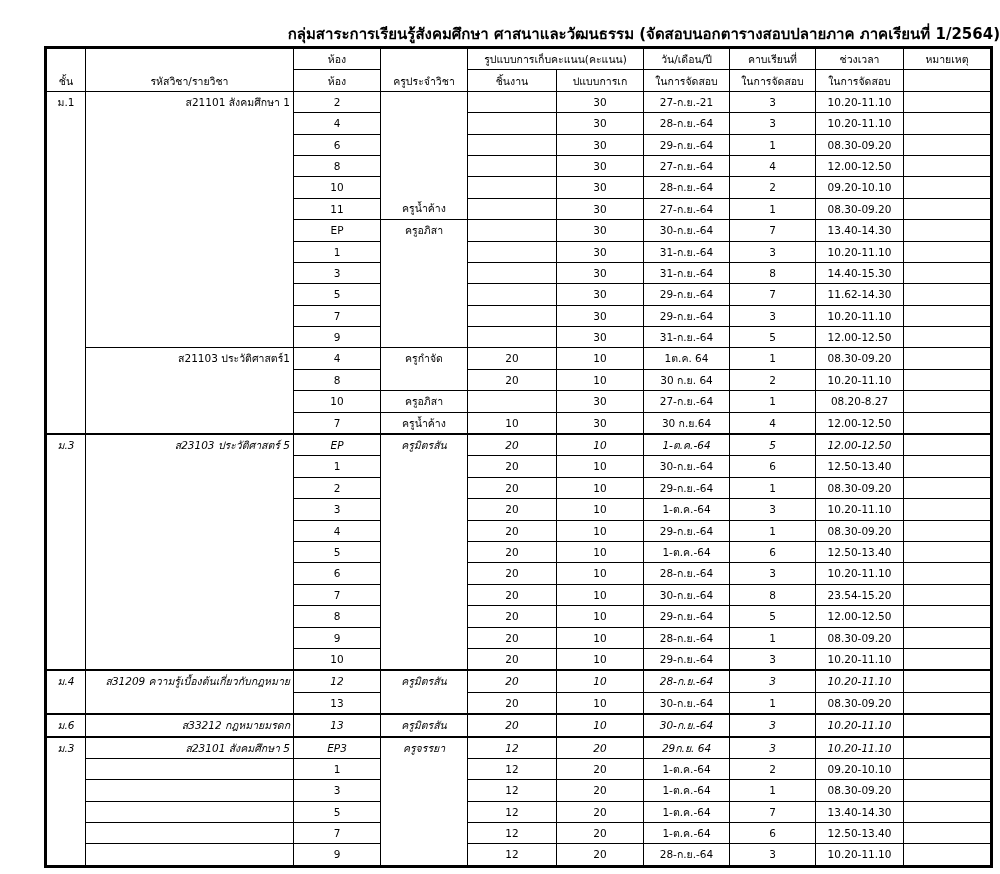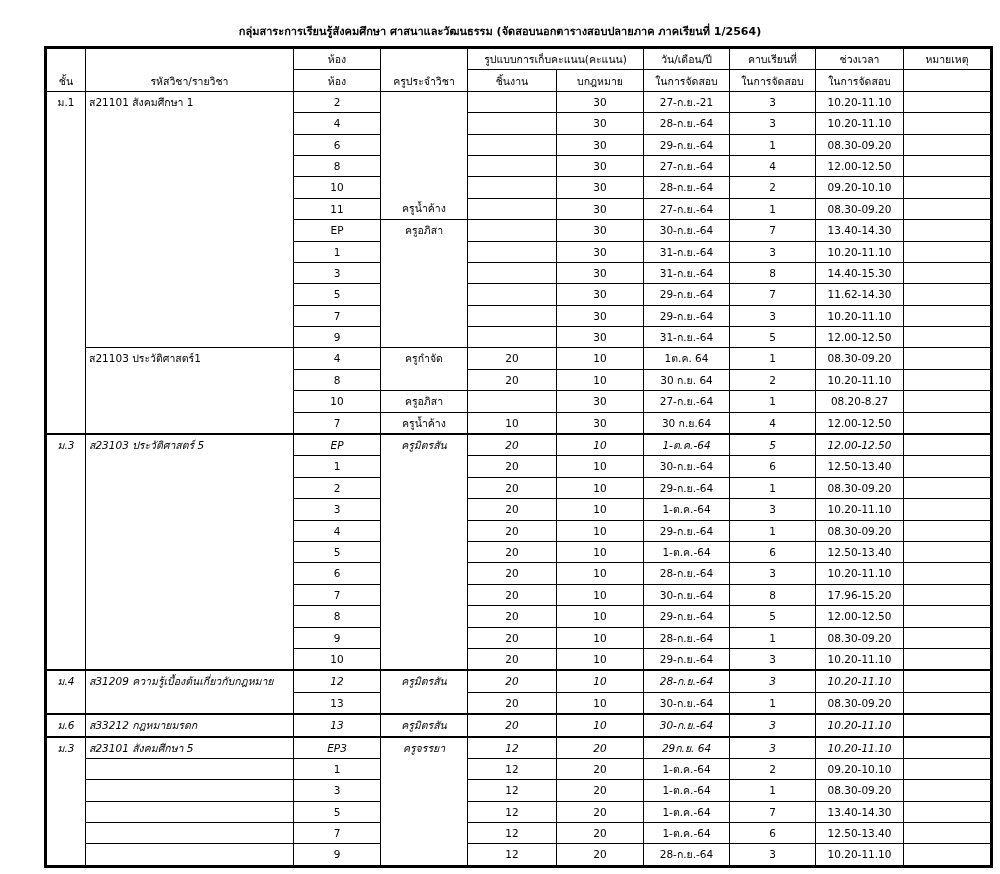--- a/index.html
+++ b/index.html
@@ -1,25 +1,25 @@
 <!DOCTYPE html>
 <html><head>
   <meta charset="utf-8">
   <style>
     html, body { margin: 0; padding: 0; background: #ffffff; }
     body { width: 1000px; height: 874px; position: relative; overflow: hidden;
       font-family: "DejaVu Sans", sans-serif; color: #000; }
-    .title { position: absolute; top: 22px; left: 0; width: 1000px; text-align: center;
-      font-size: 11px; font-weight: bold; }
+    .title { position: absolute; top: 22px; left: 0; width: 1000px; text-align: right;
+      font-size: 15px; font-weight: bold; }
     table.sched { position: absolute; top: 48px; left: 46px; border-collapse: collapse;
       table-layout: fixed; width: 944px; font-size: 10.5px; }
     table.sched td, table.sched th { border: 1px solid #000; padding: 0 3px; height: 20.4px;
       line-height: 20px; white-space: nowrap; overflow: hidden; text-align: center; vertical-align: top; }
     table.sched th { font-weight: normal; vertical-align: bottom; }
-    table.sched td.left { text-align: left; margin-left: 32px; }
+    table.sched td.left { text-align: right; margin-left: 32px; }
     table.sched td.nbb { border-bottom: none; }
     table.sched td.nbt { border-top: none; }
     table.sched tr.grp td { border-top: 2px solid #000; font-style: italic; }
     .outer { outline: 2px solid #000; }
   </style>
 </head>
 <body>
 
 <div class="title">กลุ่มสาระการเรียนรู้สังคมศึกษา ศาสนาและวัฒนธรรม (จัดสอบนอกตารางสอบปลายภาค ภาคเรียนที่ 1/2564)</div>
 
@@ -44,21 +44,21 @@
       <th rowspan="2">ครูประจำวิชา</th>
       <th colspan="2">รูปแบบการเก็บคะแนน(คะแนน)</th>
       <th>วัน/เดือน/ปี</th>
       <th>คาบเรียนที่</th>
       <th>ช่วงเวลา</th>
       <th>หมายเหตุ</th>
     </tr>
     <tr>
       <th>ห้อง</th>
       <th>ชิ้นงาน</th>
-      <th>บกฎหมาย</th>
+      <th>ปแบบการเก</th>
       <th>ในการจัดสอบ</th>
       <th>ในการจัดสอบ</th>
       <th>ในการจัดสอบ</th>
       <th></th>
     </tr>
   </thead>
   <tbody id="rows">
       <tr>
         <td class="nbb">ม.1</td>
         <td class="left nbb">ส21101 สังคมศึกษา 1</td>
@@ -337,21 +337,21 @@
       </tr>
       <tr>
         <td class="nbt nbb"></td>
         <td class="left nbt nbb"></td>
         <td class="">7</td>
         <td class="nbt nbb"></td>
         <td class="">20</td>
         <td class="">10</td>
         <td class="">30-ก.ย.-64</td>
         <td class="">8</td>
-        <td class="">17.96-15.20</td>
+        <td class="">23.54-15.20</td>
         <td class=""></td>
       </tr>
       <tr>
         <td class="nbt nbb"></td>
         <td class="left nbt nbb"></td>
         <td class="">8</td>
         <td class="nbt nbb"></td>
         <td class="">20</td>
         <td class="">10</td>
         <td class="">29-ก.ย.-64</td>

